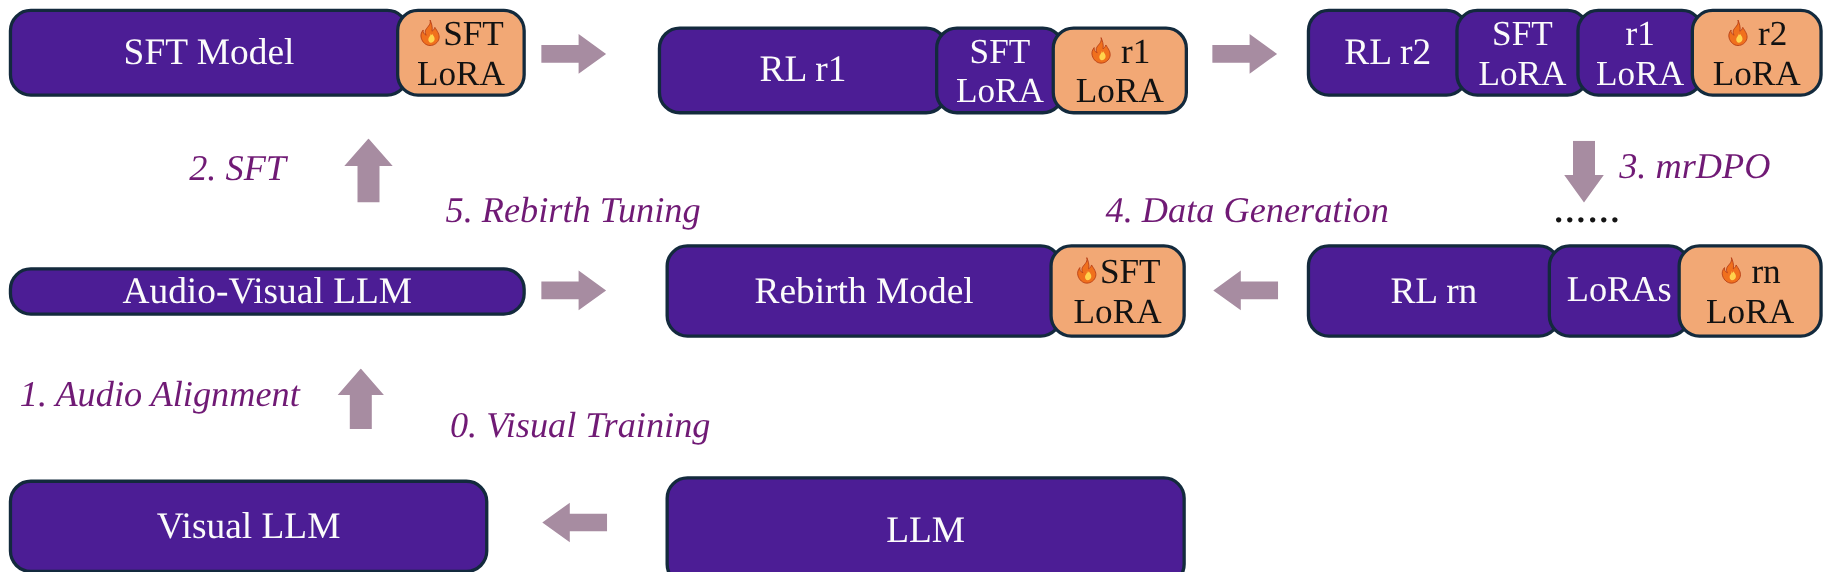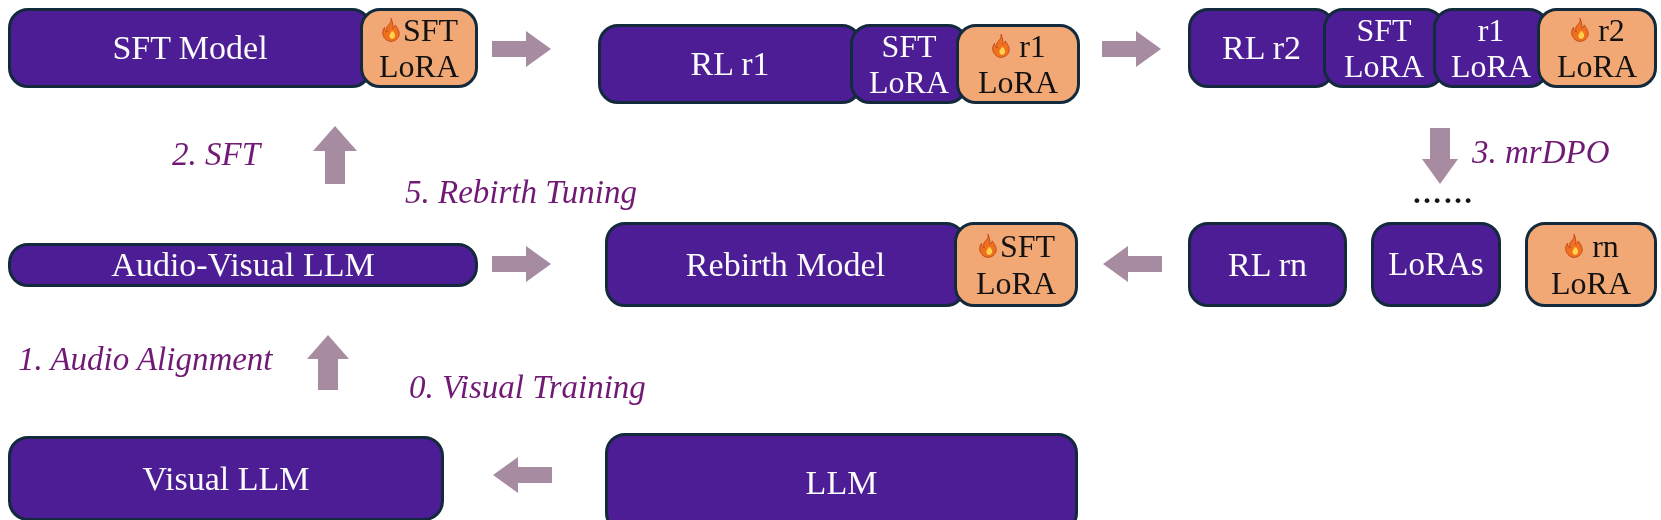--- a/index.html
+++ b/index.html
@@ -131,20 +131,21 @@
   <div class="steplabel" style="left:172px; top:136px;">2. SFT</div>
 
   <div class="arrow" style="left:312px; top:126px;">
     <svg width="46" height="58" viewBox="0 0 46 58">
         <path d="M23 0 L45 25 H33 V58 H13 V25 H1 Z" fill="#A78CA1"></path>
       </svg>
   </div>
 
   <div class="steplabel" style="left:405px; top:174px;">5. Rebirth Tuning</div>
 
+  <div class="steplabel" style="left:1005px; top:174px;">4. Data Generation</div>
 
   <div class="arrow" style="left:1421px; top:128px;">
     <svg width="38" height="57" viewBox="0 0 38 57">
         <path d="M9 0 H29 V31 H37 L19 56 L1 31 H9 Z" fill="#A78CA1"></path>
       </svg>
   </div>
 
   <div class="steplabel" style="left:1472px; top:134px;">3. mrDPO</div>
 
   <div class="dots" style="left:1412px; top:176px;">……</div>
@@ -180,21 +181,21 @@
       </div>
     </div>
   </div>
 
   <div class="arrow" style="left:1102px; top:245px;">
     <svg width="60" height="38" viewBox="0 0 60 38">
         <path d="M60 11 H26 V1 L1 19 L26 37 V27 H60 Z" fill="#A78CA1"></path>
       </svg>
   </div>
 
-  <div class="group" style="left:1188px; top:222px; width:469px; height:85px;gap:36px;">
+  <div class="group" style="left:1188px; top:222px; width:469px; height:85px;">
     <div class="seg blue main">
       <span class="main-label">RL rn</span>
     </div>
     <div class="seg blue" style="width:130px;">
       <span style="font-size:33px;">LoRAs</span>
     </div>
     <div class="seg orange" style="width:132px;">
       <div class="stack">
         <div class="l1">
           <span class="flame">

